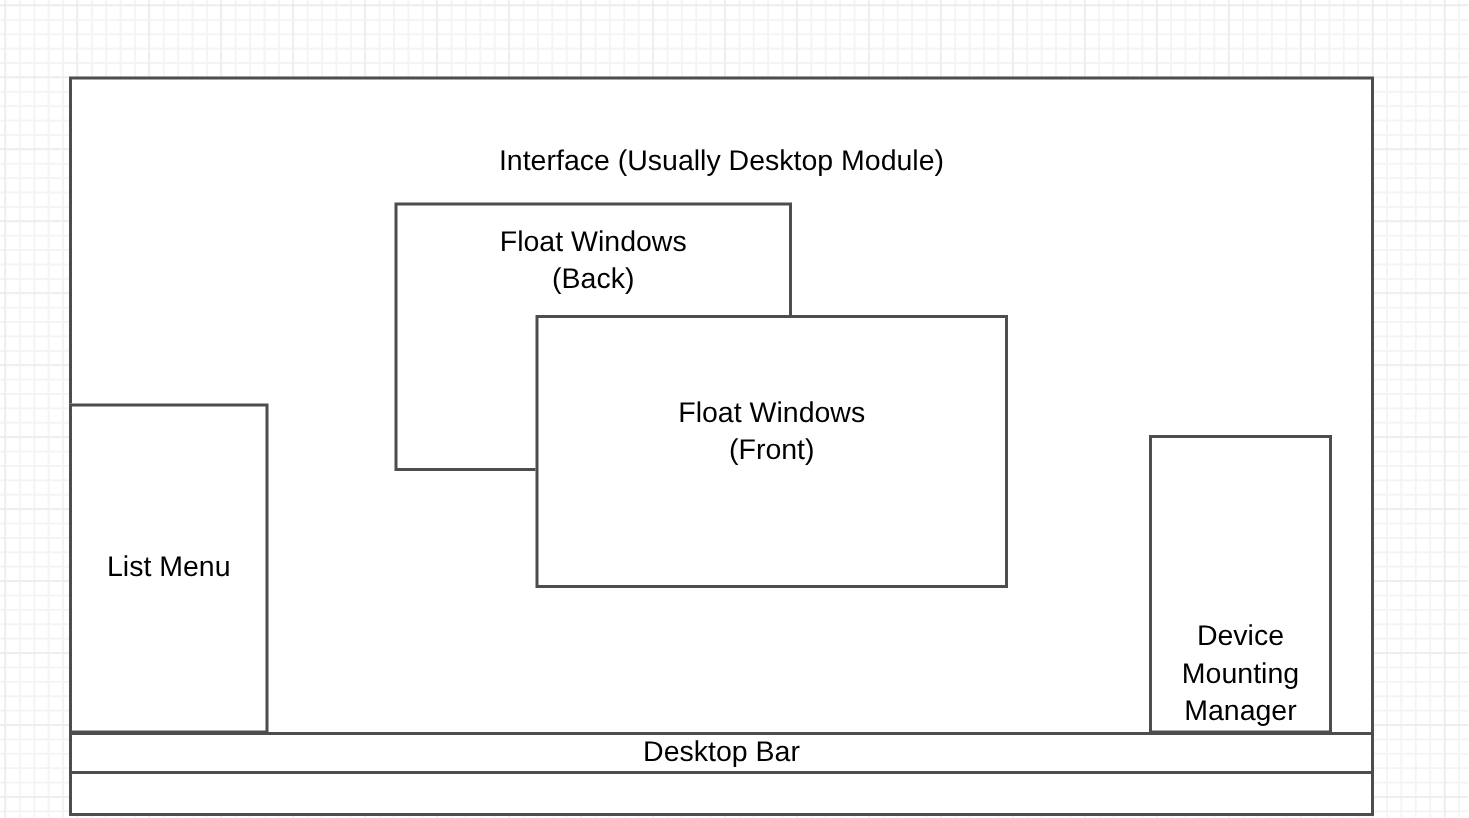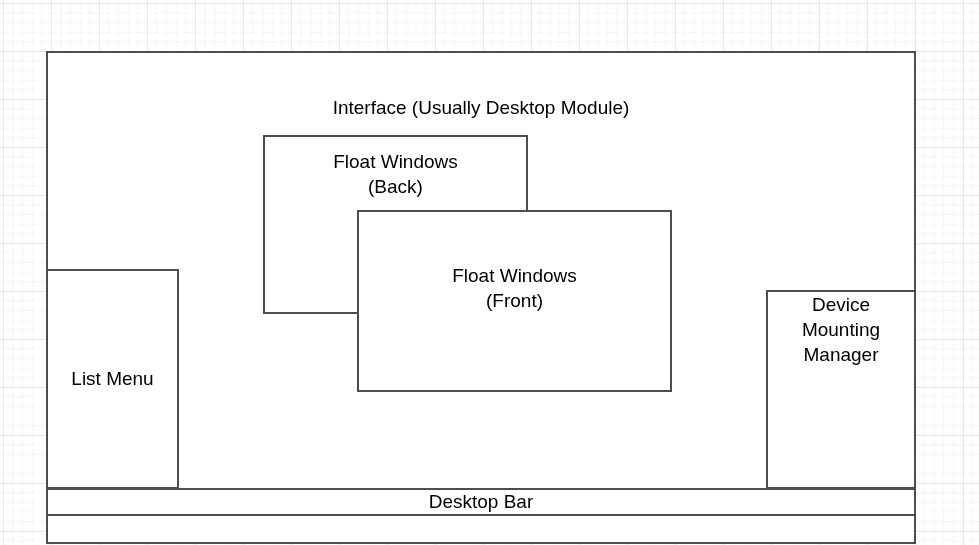--- a/index.html
+++ b/index.html
@@ -78,24 +78,24 @@
     left: 46px; top: 269px;
     width: 133px; height: 220px;
     z-index: 2;
     display: flex;
     align-items: center;
     justify-content: center;
   }
 
   #device-manager-box {
     left: 766px; top: 290px;
-    width: 150px; height: 199px;
+    width: 122px; height: 199px;
     z-index: 2;
     display: flex;
-    align-items: flex-start;
+    align-items: flex-end;
     justify-content: center;
   }
 
   #function-bar-box {
     left: 46px; top: 488px;
     width: 870px; height: 28px;
     z-index: 4;
     display: flex;
     align-items: center;
     justify-content: center;

